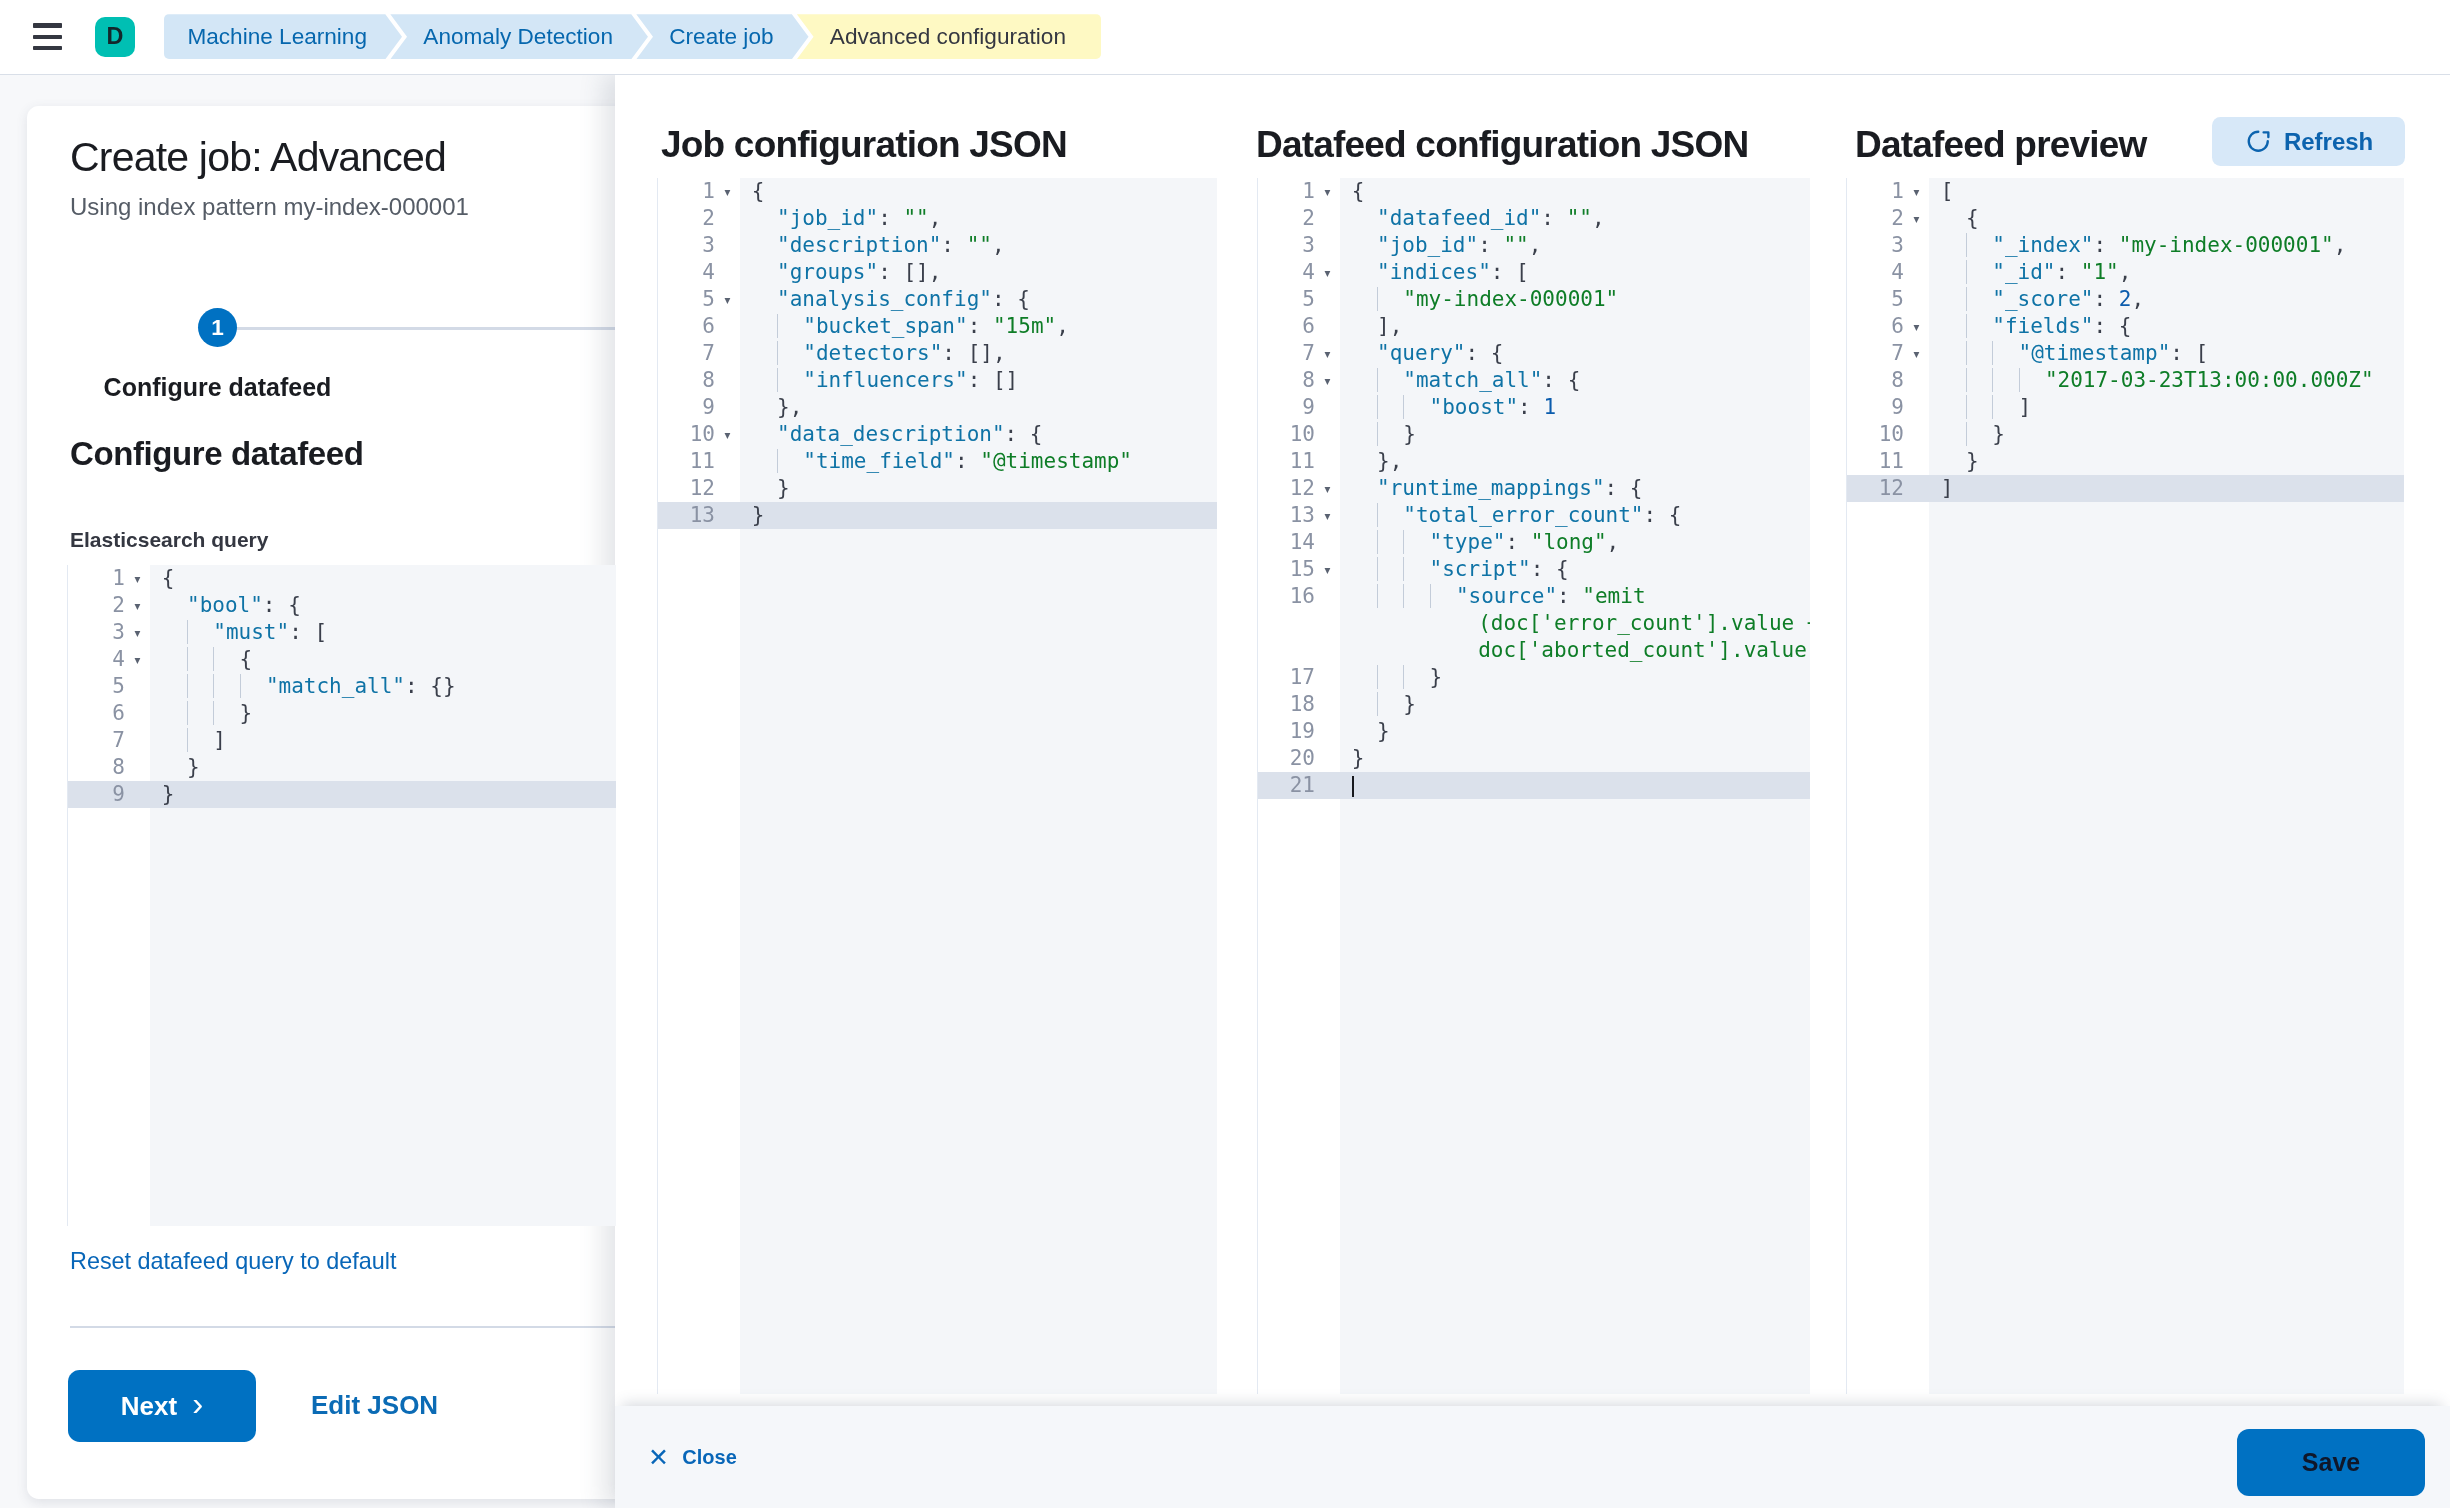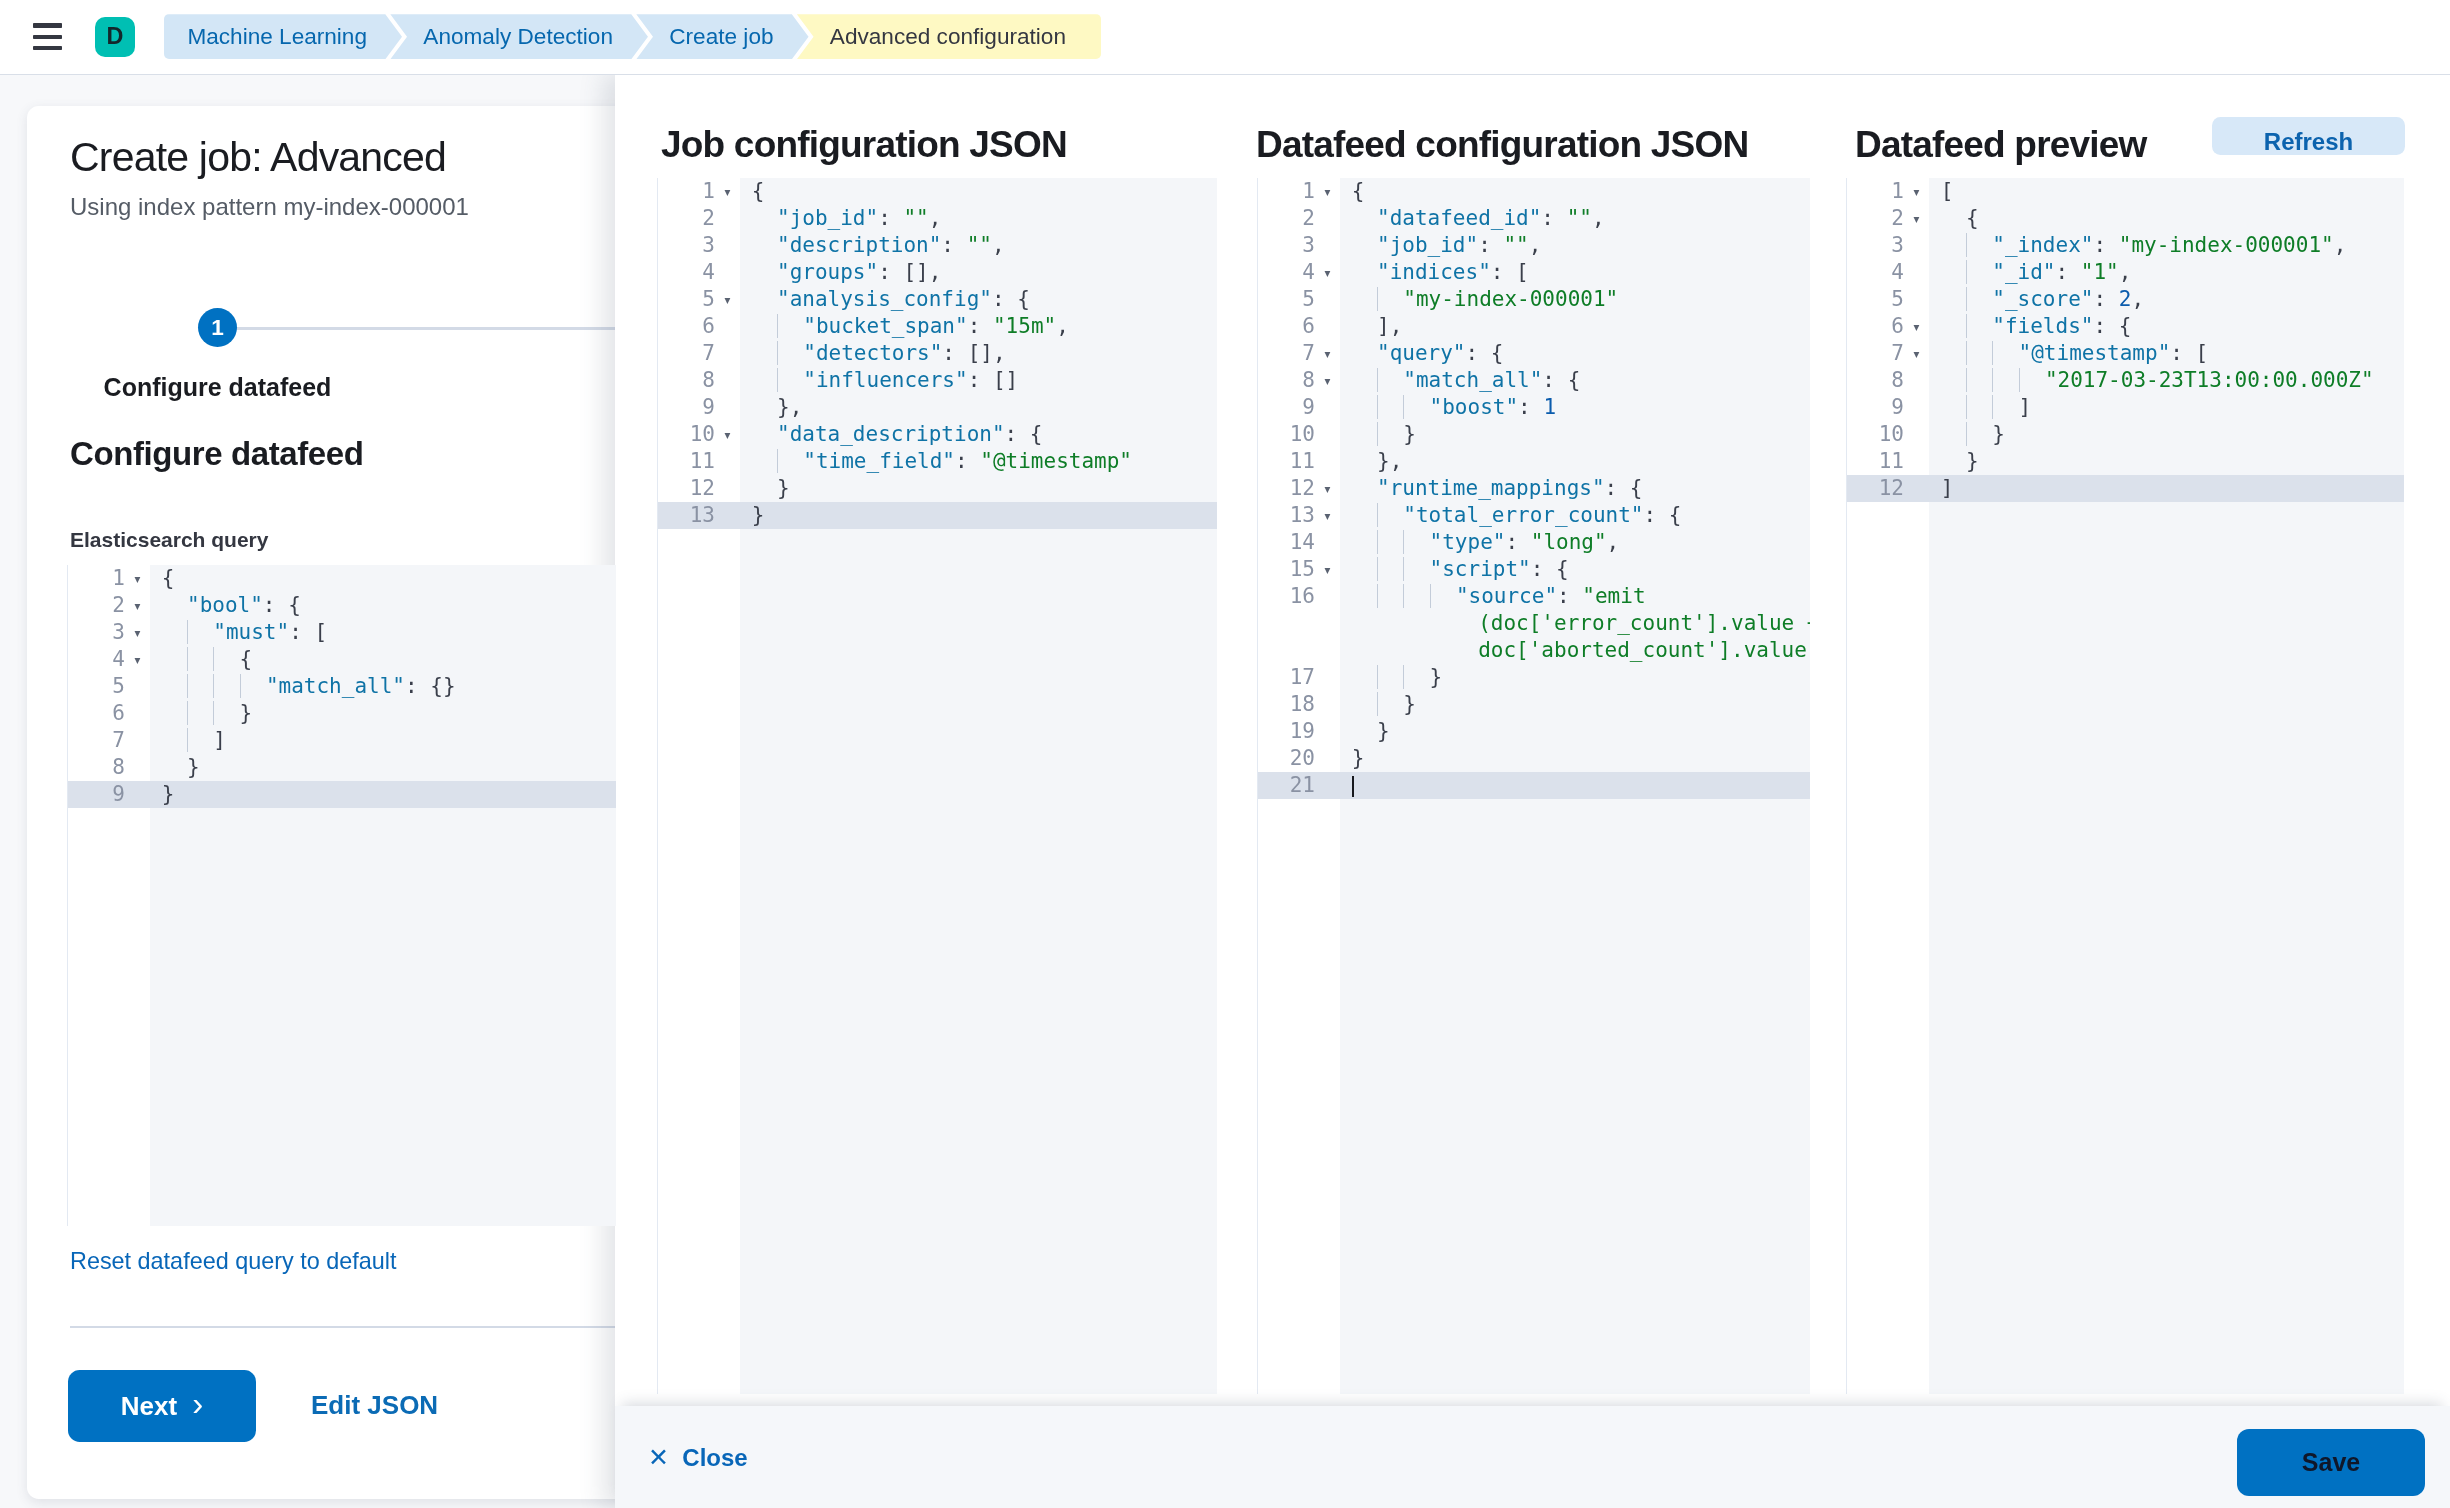--- a/index.html
+++ b/index.html
@@ -35,22 +35,22 @@
   .divider{left:70px;top:1326px;width:553px;height:1.7px;background:#D3DAE6;z-index:2;}
   .nextbtn{left:68px;top:1370px;width:188px;height:72px;border-radius:11.7px;background:#0071C2;color:#fff;
            display:flex;align-items:center;justify-content:center;gap:15px;font-size:26px;font-weight:600;z-index:2;cursor:pointer;}
   .nextbtn .chev{font-size:33px;font-weight:400;line-height:0;margin-top:-3.3px;}
   .editjson{left:311px;top:1390px;font-size:26px;font-weight:700;color:#0B6BB5;z-index:2;cursor:pointer;}
 
   
   .flyout{left:615px;top:74px;width:1835px;height:1435px;background:#FFFFFF;
           box-shadow:-11.7px 0 23.4px rgba(65,78,101,.15);z-index:4;}
   .colhead{font-size:37px;font-weight:700;color:#1A1C21;letter-spacing:-0.8px;z-index:6;white-space:nowrap;}
-  .refreshbtn{left:2212px;top:117px;width:193px;height:38px;border-radius:8.4px;background:#D7E8F8;
-              display:flex;align-items:center;justify-content:center;gap:11.7px;z-index:6;cursor:pointer;flex-direction:column;}
+  .refreshbtn{left:2212px;top:117px;width:193px;height:49px;border-radius:8.4px;background:#D7E8F8;
+              display:flex;align-items:center;justify-content:center;gap:11.7px;z-index:6;cursor:pointer;}
   .refreshbtn span{font-size:24px;font-weight:600;color:#0C63AE;}
   .refreshbtn svg{display:block;}
 
   
   .editor{position:absolute;background:#FFFFFF;border-left:1.7px solid #E3E9F2;overflow:hidden;z-index:6;}
   .cbg{position:absolute;top:0;bottom:0;left:82px;right:0;background:#F4F6F9;}
   .crow{position:relative;display:flex;height:27px;font-family:"DejaVu Sans Mono",monospace;font-size:21px;line-height:27px;}
   .crow.act{background:#DBE1EB;}
   .gut{width:82px;flex:0 0 82px;display:flex;}
   .lnum{flex:1;text-align:right;color:#8A92A3;}
@@ -61,21 +61,21 @@
   .tk-s{color:#0E7D27;}
   .tk-n{color:#0B5CAD;}
   .tk-d{border-left:0.8px solid #C3CCD9;}
   .tk-c{display:inline-block;width:2.5px;height:21px;background:#17191E;vertical-align:middle;}
 
   
   .ffoot{left:615px;top:1406px;width:1835px;height:103px;background:#F5F7FA;
          box-shadow:0 -8.4px 13.4px -6.7px rgba(65,78,101,.22);z-index:7;display:flex;align-items:center;}
   .closebtn{margin-left:33px;display:flex;align-items:center;gap:13.4px;cursor:pointer;}
   .closebtn .x{font-size:25px;color:#0866B8;font-weight:400;}
-  .closebtn .lbl{font-size:24px;font-weight:600;color:#0866B8;}
+  .closebtn .lbl{font-size:20px;font-weight:600;color:#0866B8;}
   .savebtn{position:absolute;right:25px;top:23.4px;width:188px;height:67px;border-radius:12px;background:#0071C2;
            color:#0f172a;display:flex;align-items:center;justify-content:center;font-size:25px;font-weight:600;cursor:pointer;}
 </style>
 </head>
 <body>
 
 <div class="abs hdr">
   <div class="abs burger">
       <i></i>
       <i></i>

